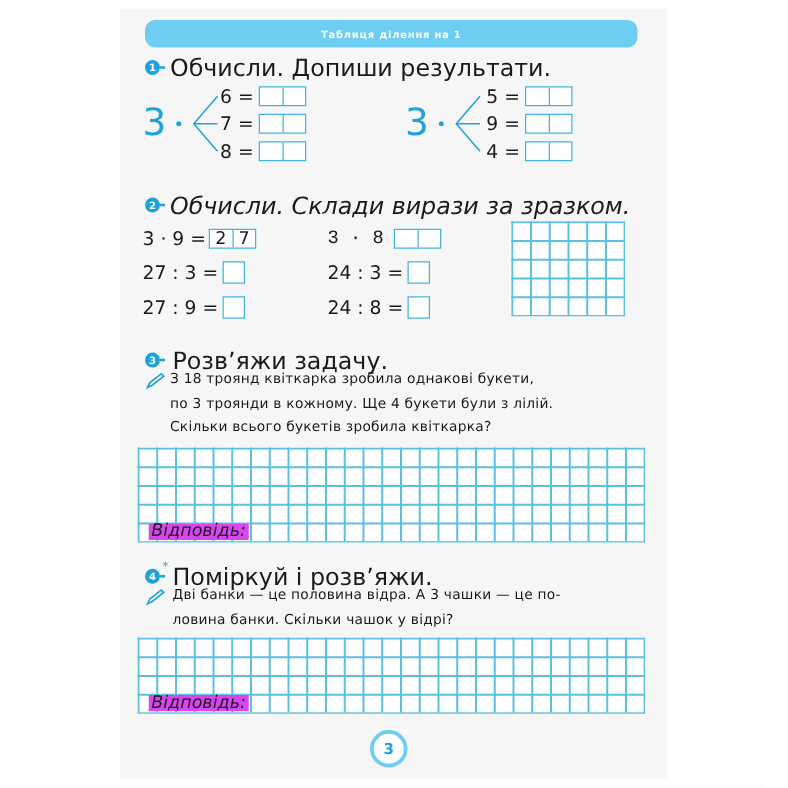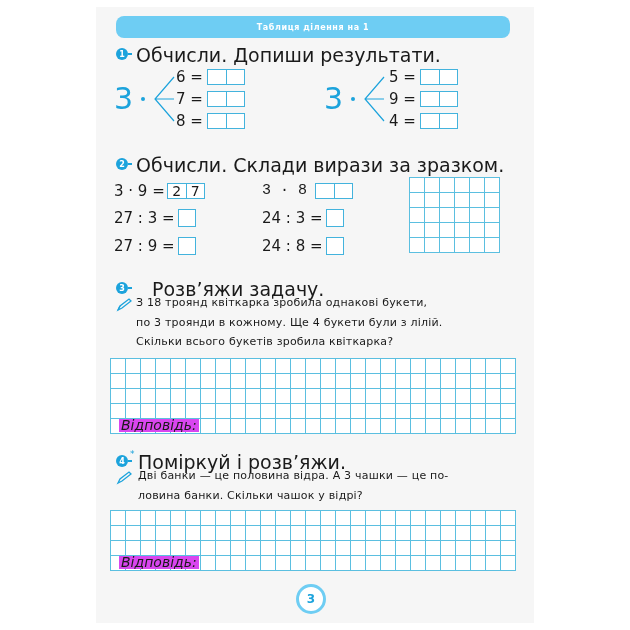--- a/index.html
+++ b/index.html
@@ -108,21 +108,21 @@
     <span></span>
     <span></span>
   </div>
 <div class="expr" style="left:389px; top:112px;">4 =</div>
 <div class="box2" style="left:420px; top:113px;">
     <span></span>
     <span></span>
   </div>
 
 <div class="task-num" style="left:116px; top:158px;">2</div>
-<div class="task-title" style="left:136px; top:154px;">Обчисли. Склади вирази за зразком.</div>
+<div class="task-title" style="left:136px; top:154px;font-style:italic;">Обчисли. Склади вирази за зразком.</div>
 
 <div class="expr" style="left:114px; top:182px;">3 · 9 =</div>
 <div class="box2" style="left:167px; top:183px;">
     <span>2</span>
     <span>7</span>
   </div>
 <div class="expr" style="left:114px; top:209px;">27 : 3 =</div>
 <div class="box1" style="left:178px; top:209px;"></div>
 <div class="expr" style="left:114px; top:237px;">27 : 9 =</div>
 <div class="box1" style="left:178px; top:237px;"></div>
@@ -133,21 +133,21 @@
     <span></span>
   </div>
 <div class="expr" style="left:262px; top:209px;">24 : 3 =</div>
 <div class="box1" style="left:326px; top:209px;"></div>
 <div class="expr" style="left:262px; top:237px;">24 : 8 =</div>
 <div class="box1" style="left:326px; top:237px;"></div>
 
 <div class="grid" style="left:409px; top:177px; width:91px; height:76px;"></div>
 
 <div class="task-num" style="left:116px; top:282px;">3</div>
-<div class="task-title" style="left:152px; top:278px;">Розв’яжи задачу.</div>
+<div class="task-title" style="left:138px; top:278px;">Розв’яжи задачу.</div>
 <svg class="pencil" style="left:116px; top:298px;" width="16" height="14">
   <path d="M2 12 L4 8 L13 1 L15 3 L6 10 Z" fill="none" stroke="#1ca3dc" stroke-width="1.3"></path>
   <path d="M2 12 L4 8" stroke="#1ca3dc" stroke-width="1.3"></path>
 </svg>
 <div class="text-line" style="left:136px; top:296px;">З 18 троянд квіткарка зробила однакові букети,</div>
 <div class="text-line" style="left:136px; top:316px;">по 3 троянди в кожному. Ще 4 букети були з лілій.</div>
 <div class="text-line" style="left:136px; top:335px;">Скільки всього букетів зробила квіткарка?</div>
 
 <div class="grid" style="left:110px; top:358px; width:406px; height:76px;"></div>
 <div class="answer-label" style="left:119px; top:419px;">Відповідь:</div>

